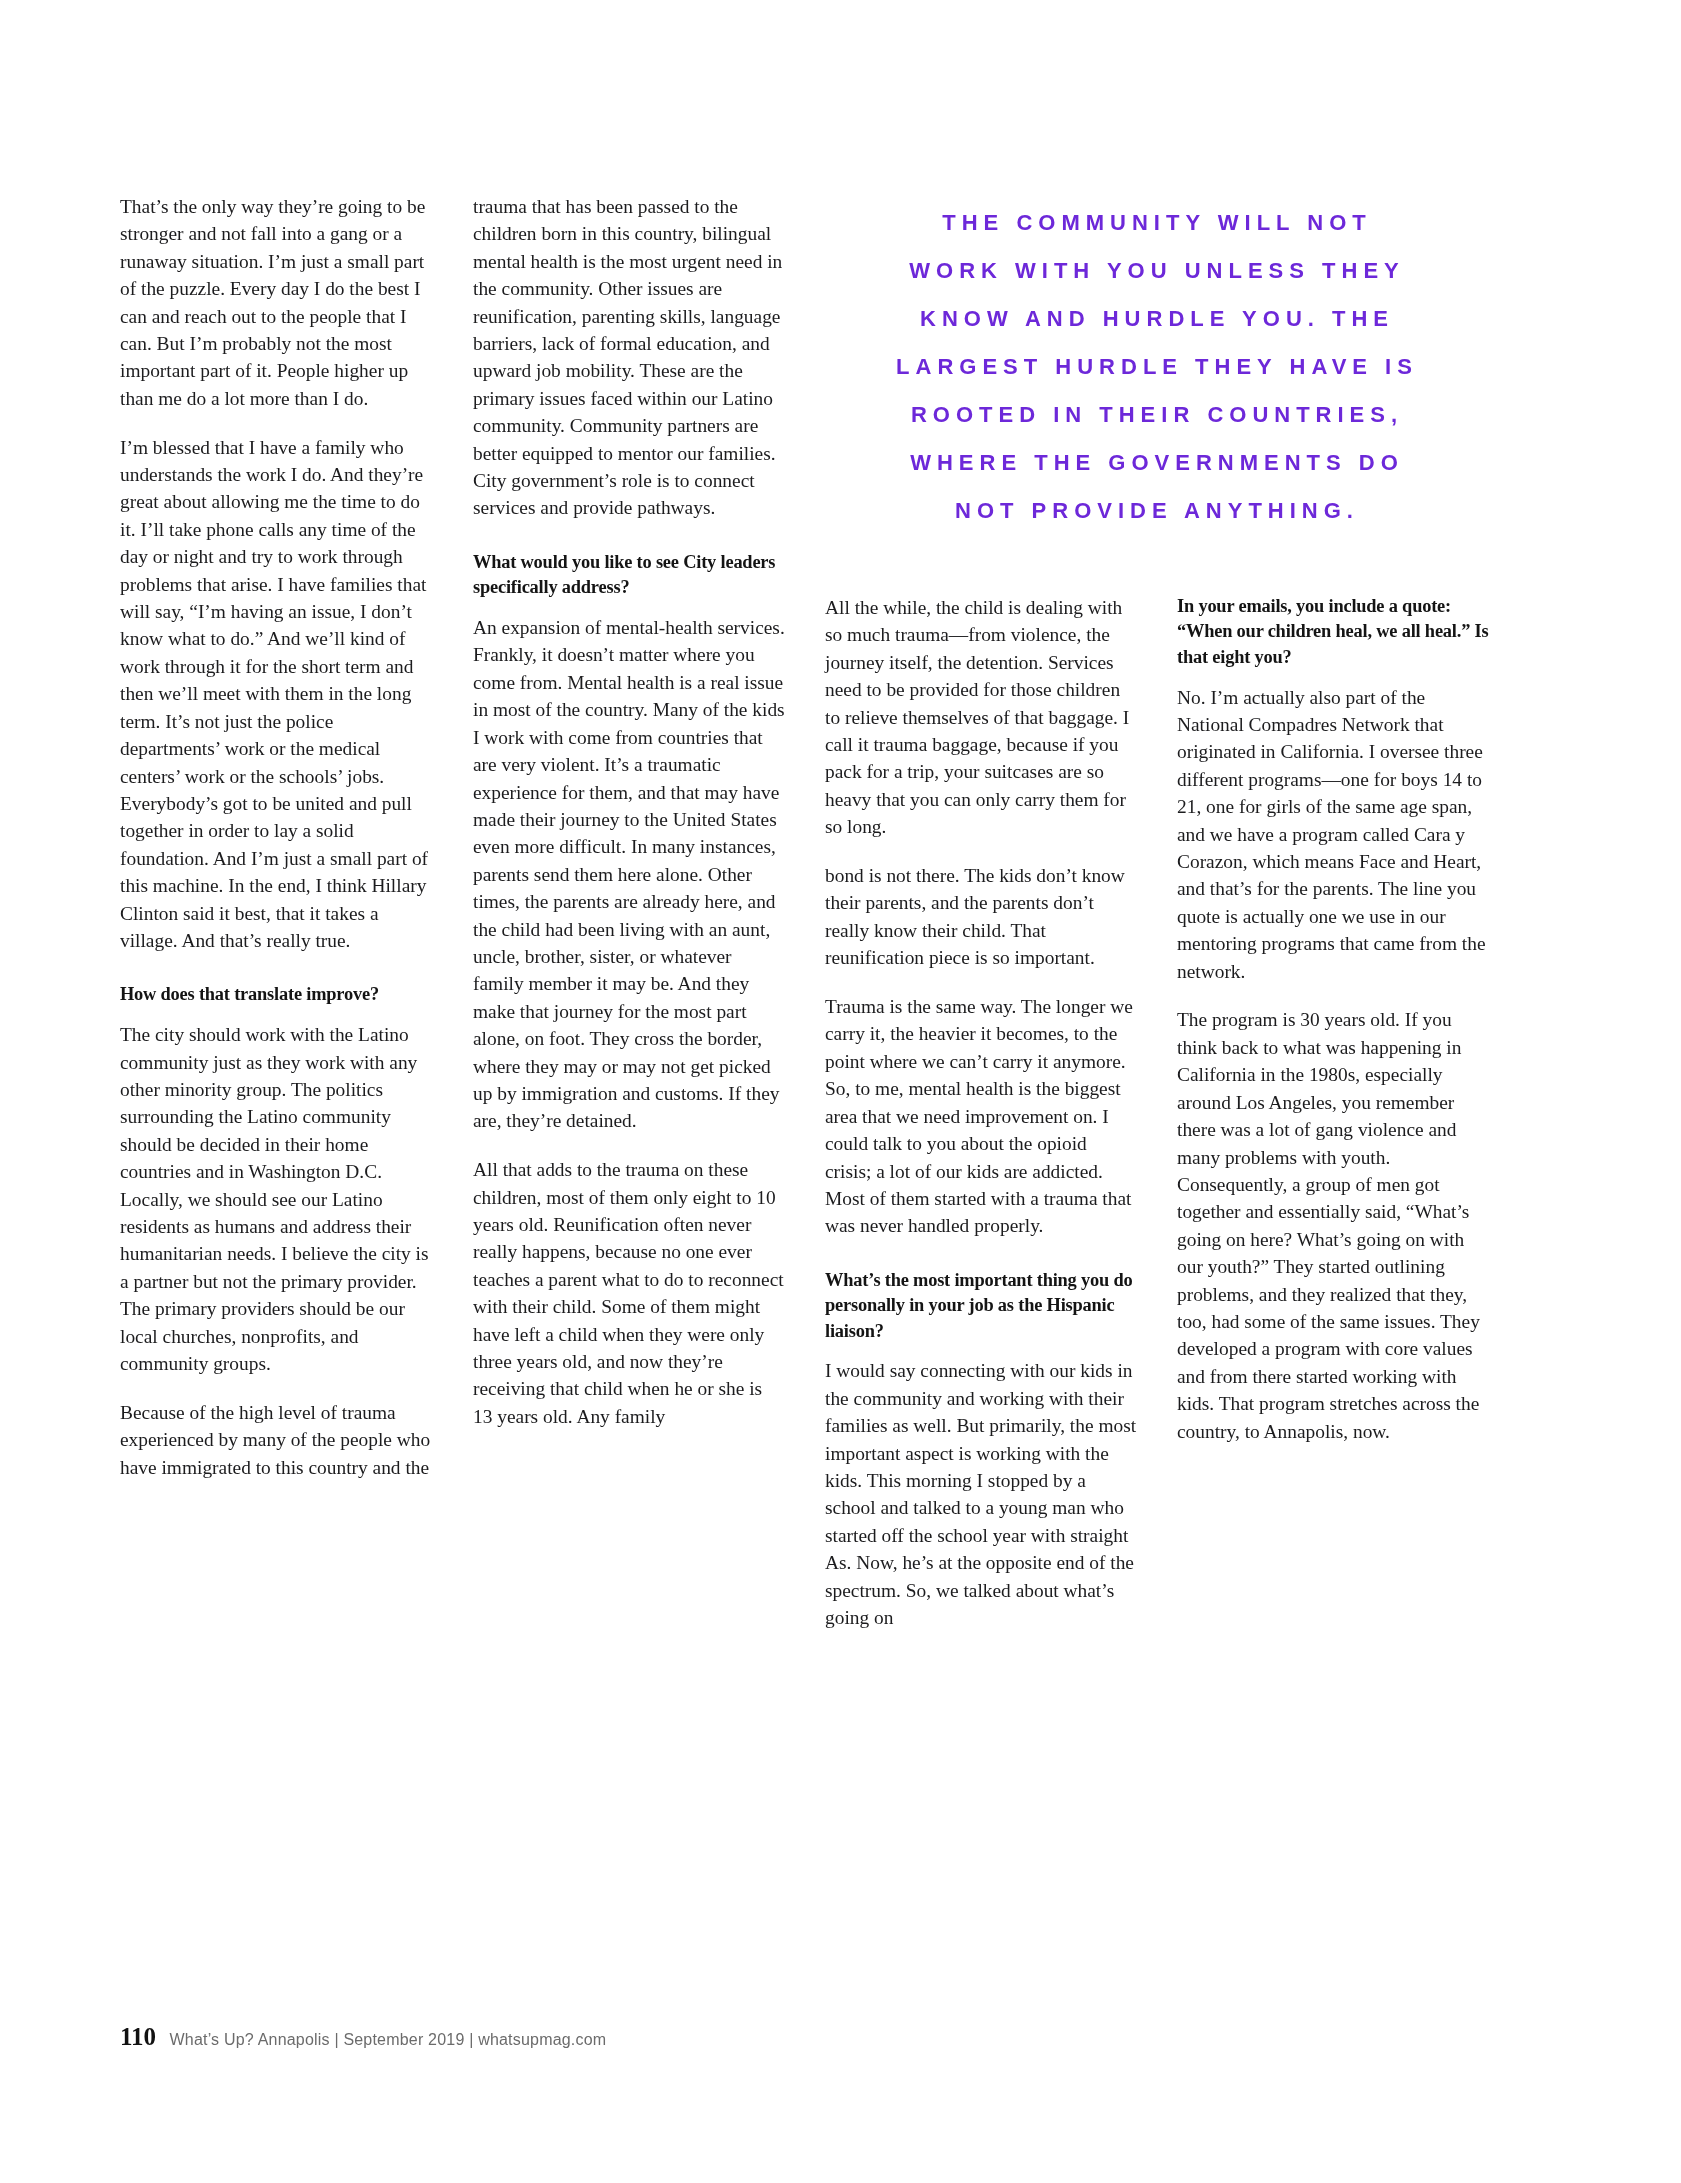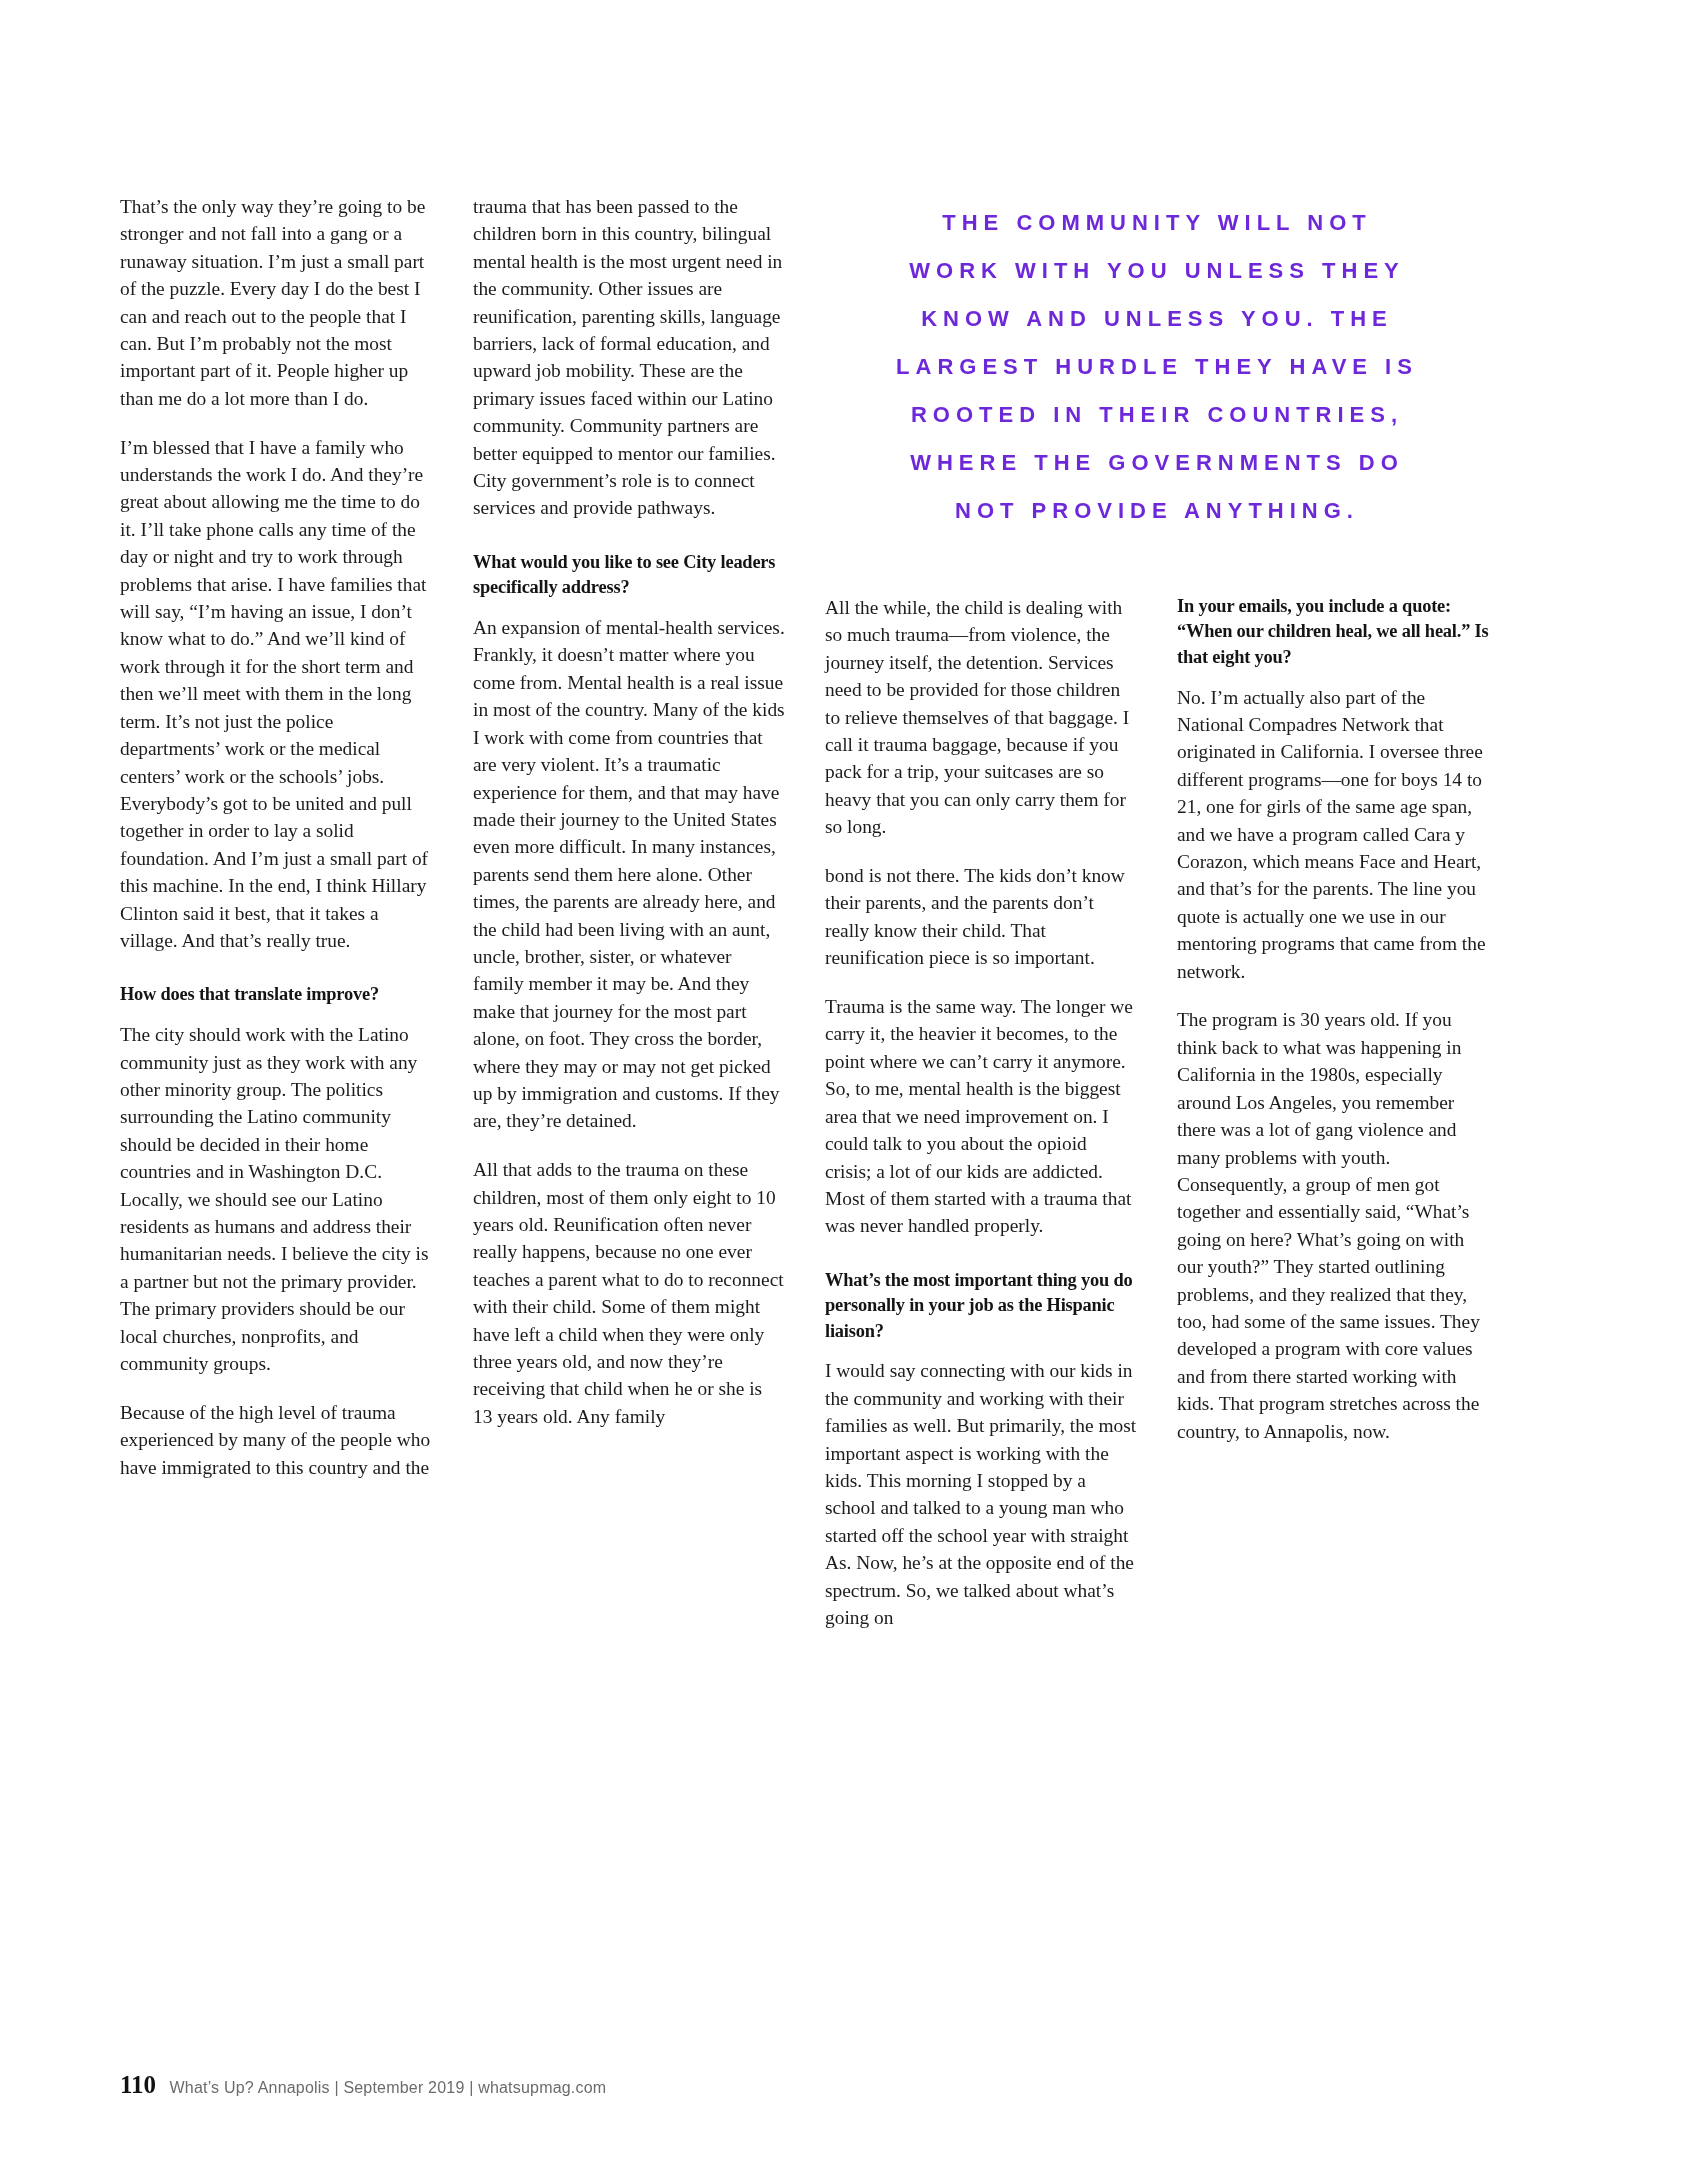--- a/index.html
+++ b/index.html
@@ -66,21 +66,20 @@
     top: 2023px;
     display: flex;
     align-items: baseline;
     gap: 13.4px;
   }
   .footer .pagenum {
     font-family: "Liberation Serif", serif;
     font-weight: bold;
     font-size: 25px;
     color: #111111;
-    margin-top: 48px;
   }
   .footer .foottext {
     font-family: "Liberation Sans", sans-serif;
     font-size: 16px;
     color: #6b6b6b;
     letter-spacing: 0.2px;
   }
 </style>
 </head>
 <body>
@@ -98,21 +97,21 @@
   <div class="col col2">
     <p>trauma that has been passed to the children born in this country, bilingual mental health is the most urgent need in the community. Other issues are reunification, parenting skills, language barriers, lack of formal education, and upward job mobility. These are the primary issues faced within our Latino community. Community partners are better equipped to mentor our families. City government’s role is to connect services and provide pathways.</p>
     <h3 class="q">What would you like to see City leaders specifically address?</h3>
     <p>An expansion of mental-health services. Frankly, it doesn’t matter where you come from. Mental health is a real issue in most of the country. Many of the kids I work with come from countries that are very violent. It’s a traumatic experience for them, and that may have made their journey to the United States even more difficult. In many instances, parents send them here alone. Other times, the parents are already here, and the child had been living with an aunt, uncle, brother, sister, or whatever family member it may be. And they make that journey for the most part alone, on foot. They cross the border, where they may or may not get picked up by immigration and customs. If they are, they’re detained.</p>
     <p>All that adds to the trauma on these children, most of them only eight to 10 years old. Reunification often never really happens, because no one ever teaches a parent what to do to reconnect with their child. Some of them might have left a child when they were only three years old, and now they’re receiving that child when he or she is 13 years old. Any family</p>
   </div>
 
   <div class="pullquote">
     <div>THE COMMUNITY WILL NOT</div>
     <div>WORK WITH YOU UNLESS THEY</div>
-    <div>KNOW AND UNLESS YOU. THE</div>
+    <div>KNOW AND HURDLE YOU. THE</div>
     <div>LARGEST HURDLE THEY HAVE IS</div>
     <div>ROOTED IN THEIR COUNTRIES,</div>
     <div>WHERE THE GOVERNMENTS DO</div>
     <div>NOT PROVIDE ANYTHING.</div>
   </div>
 
   <div class="col col3">
     <p>All the while, the child is dealing with so much trauma—from violence, the journey itself, the detention. Services need to be provided for those children to relieve themselves of that baggage. I call it trauma baggage, because if you pack for a trip, your suitcases are so heavy that you can only carry them for so long.</p>
     <p>bond is not there. The kids don’t know their parents, and the parents don’t really know their child. That reunification piece is so important.</p>
     <p>Trauma is the same way. The longer we carry it, the heavier it becomes, to the point where we can’t carry it anymore. So, to me, mental health is the biggest area that we need improvement on. I could talk to you about the opioid crisis; a lot of our kids are addicted. Most of them started with a trauma that was never handled properly.</p>

